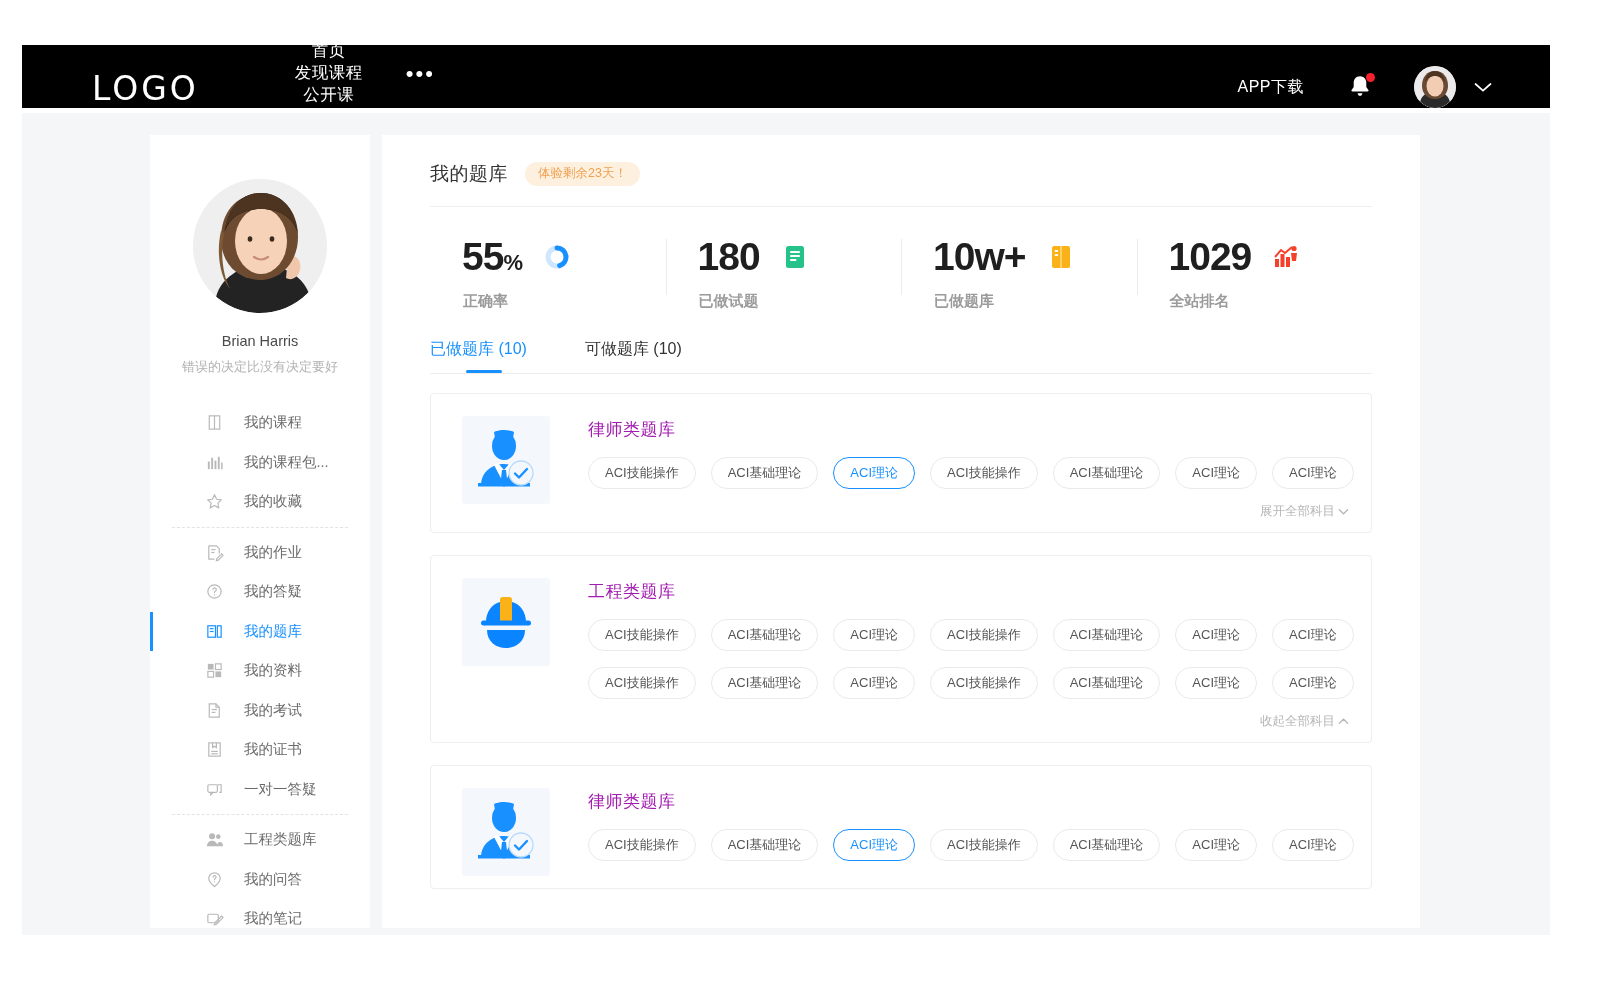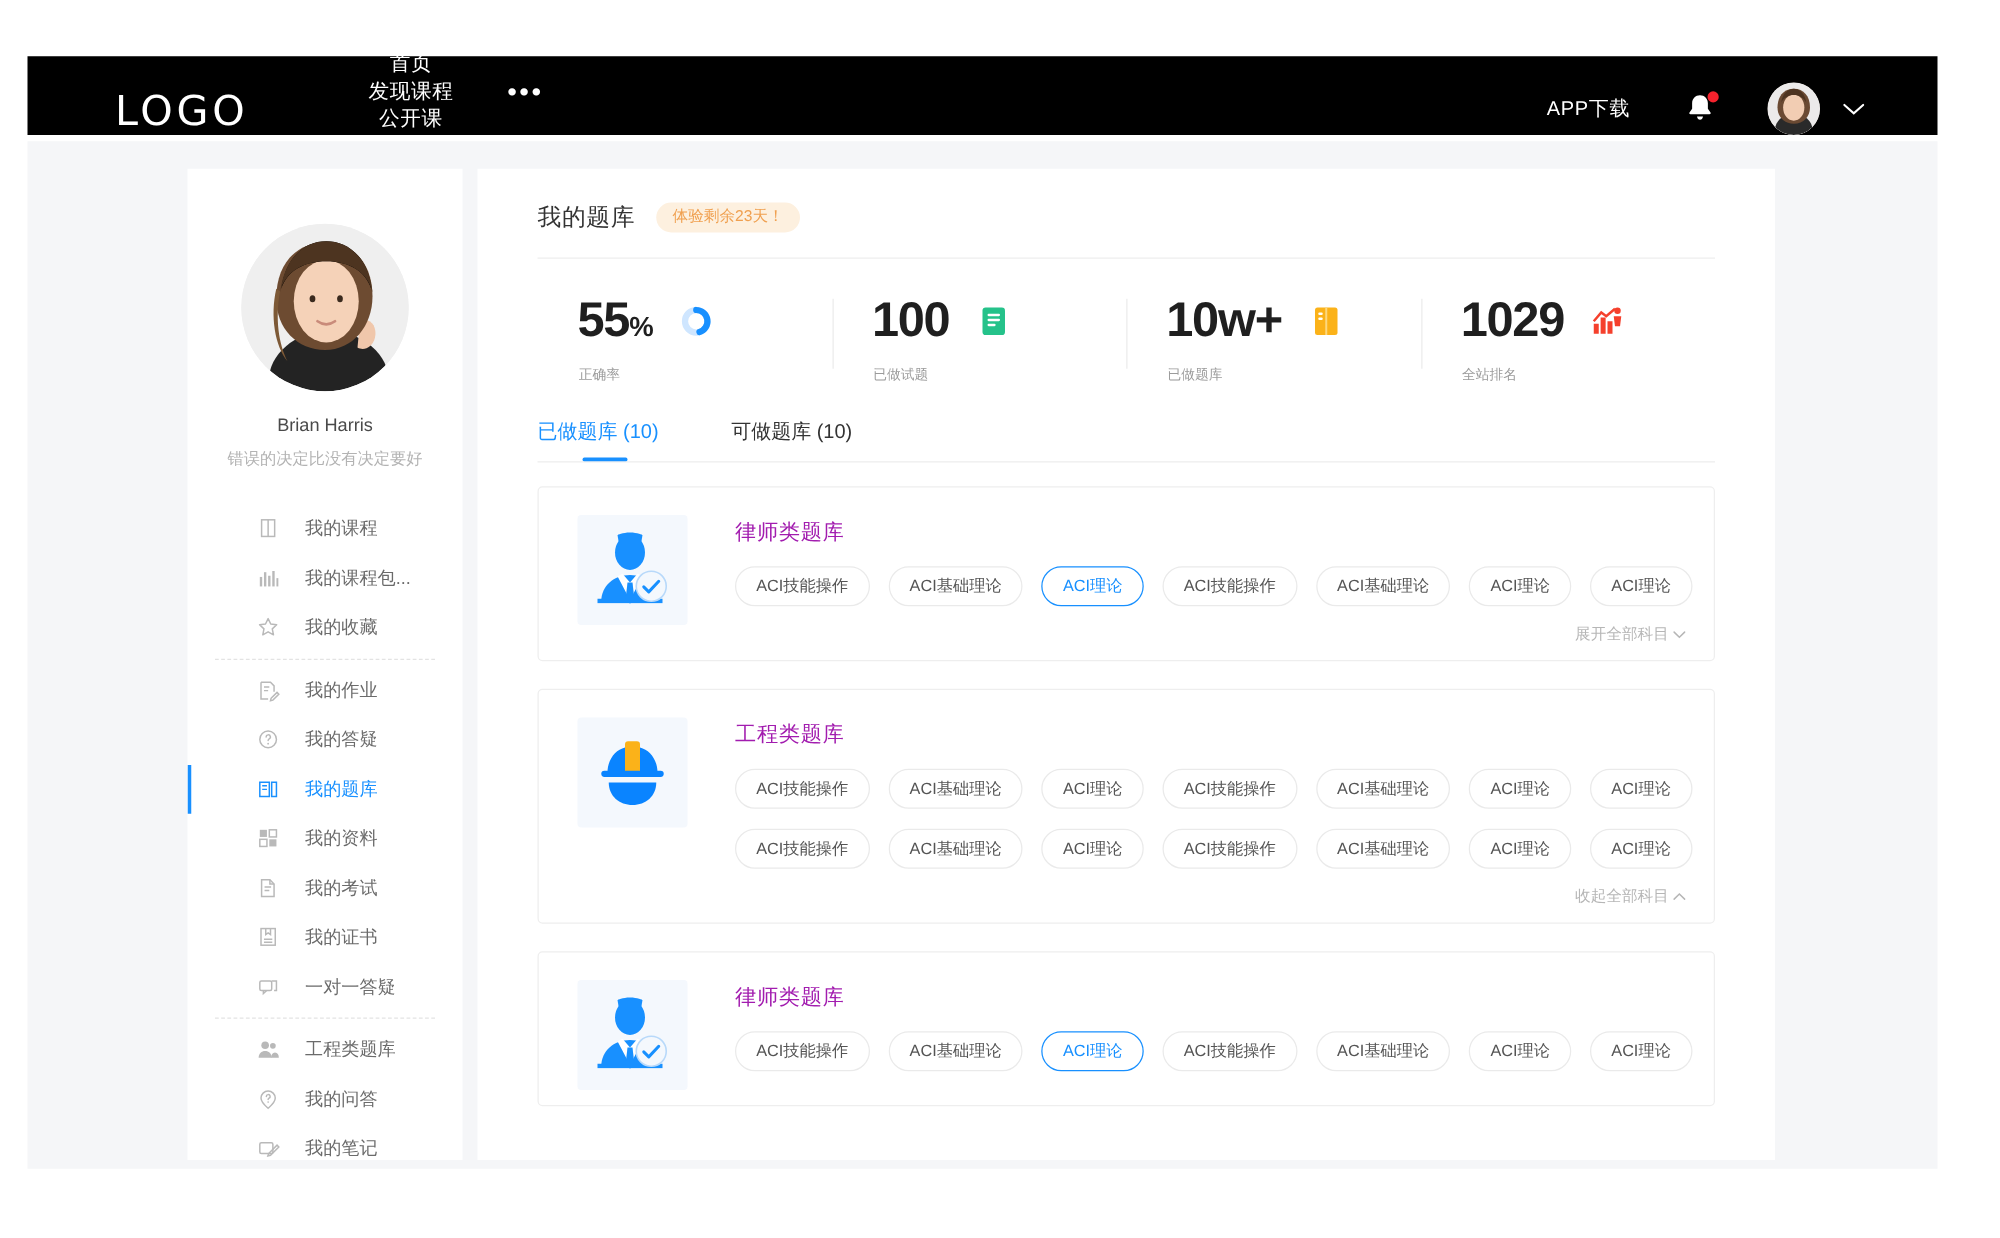--- a/index.html
+++ b/index.html
@@ -253,22 +253,23 @@
     font-weight: bold;
   }
   .stat-icon {
     margin-left: 22px;
     width: 26px; height: 26px;
     display: flex; align-items: center; justify-content: center;
   }
   .stat-label {
     margin-top: 16px;
     padding-left: 33px;
-    font-size: 11px;
+    font-size: 15px;
     color: #9b9b9b;
+    font-weight: bold;
   }
 
   
   .tabs {
     display: flex;
     margin: 10px 48px 0;
     gap: 58px;
   }
   .tab {
     position: relative;
@@ -601,21 +602,21 @@
               <svg width="26" height="26" viewBox="0 0 26 26">
                 <circle cx="13" cy="13" r="9" fill="none" stroke="#cfe6ff" stroke-width="5"></circle>
                 <path d="M13 4a9 9 0 0 1 2.6 17.6" fill="none" stroke="#1890ff" stroke-width="5" stroke-linecap="round"></path>
               </svg>
             </div>
           </div>
           <div class="stat-label">正确率</div>
         </div>
         <div class="stat">
           <div class="stat-row">
-            <div class="stat-num"><span>100</span></div>
+            <div class="stat-num"><span>180</span></div>
             <div class="stat-icon">
               <svg width="24" height="26" viewBox="0 0 24 26">
                 <rect x="3" y="2" width="18" height="22" rx="2.5" fill="#25c28a"></rect>
                 <rect x="7" y="7" width="10" height="1.9" rx=".9" fill="#ffffff"></rect>
                 <rect x="7" y="11" width="10" height="1.9" rx=".9" fill="#ffffff"></rect>
                 <rect x="7" y="15" width="6.5" height="1.9" rx=".9" fill="#ffffff"></rect>
               </svg>
             </div>
           </div>
           <div class="stat-label">已做试题</div>

